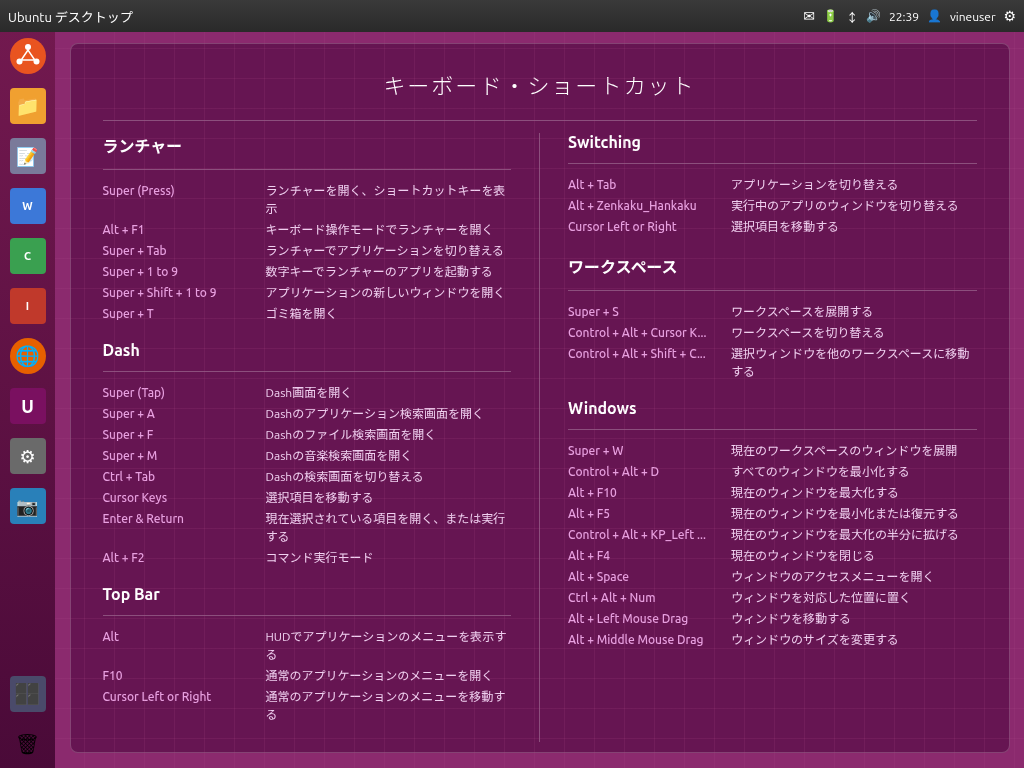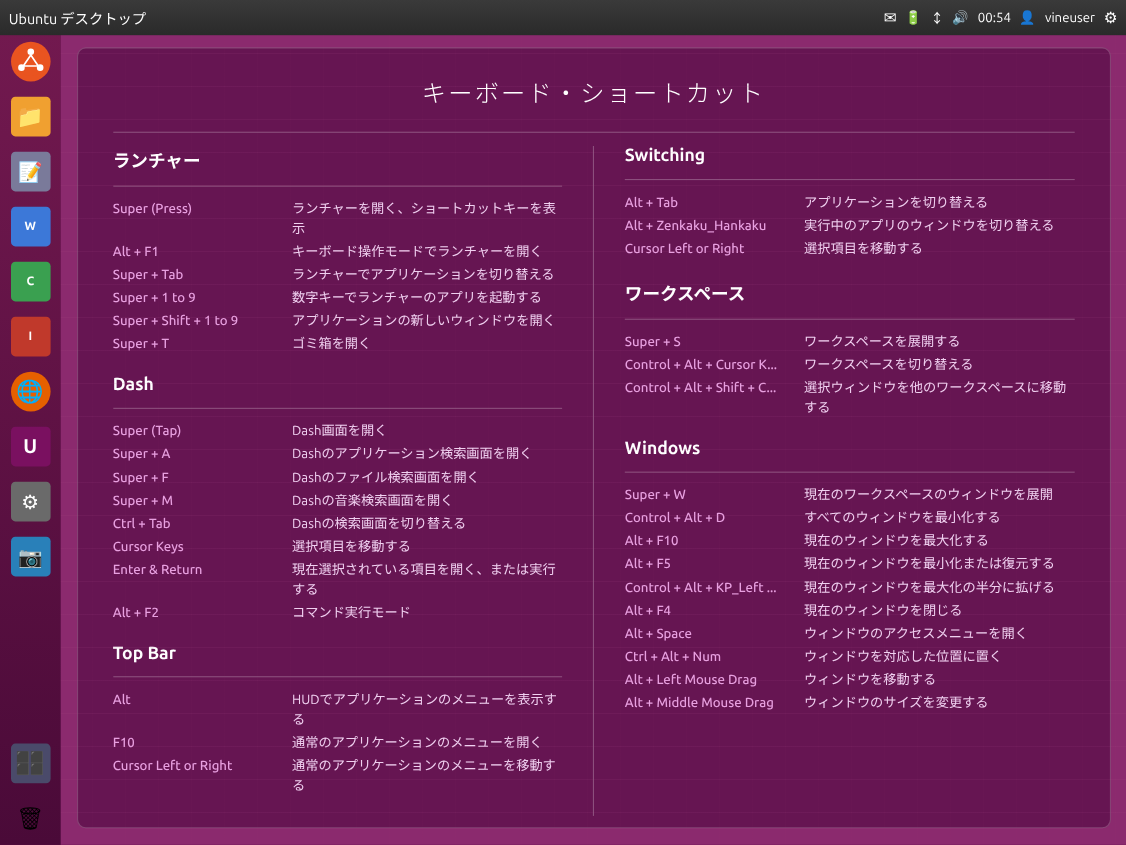--- a/index.html
+++ b/index.html
@@ -158,21 +158,21 @@
   <div class="taskbar-right">
 
     <span style="font-size:14px;">✉</span>
 
     <span style="font-size:12px;">🔋</span>
 
     <span style="font-size:12px;">↕</span>
 
     <span style="font-size:12px;">🔊</span>
 
-    <span>00:54</span>
+    <span>22:39</span>
 
     <span style="font-size:12px;">👤</span>
     <span>vineuser</span>
 
     <span style="font-size:14px;">⚙</span>
   </div>
 </div>
 
 <div class="sidebar">
 

